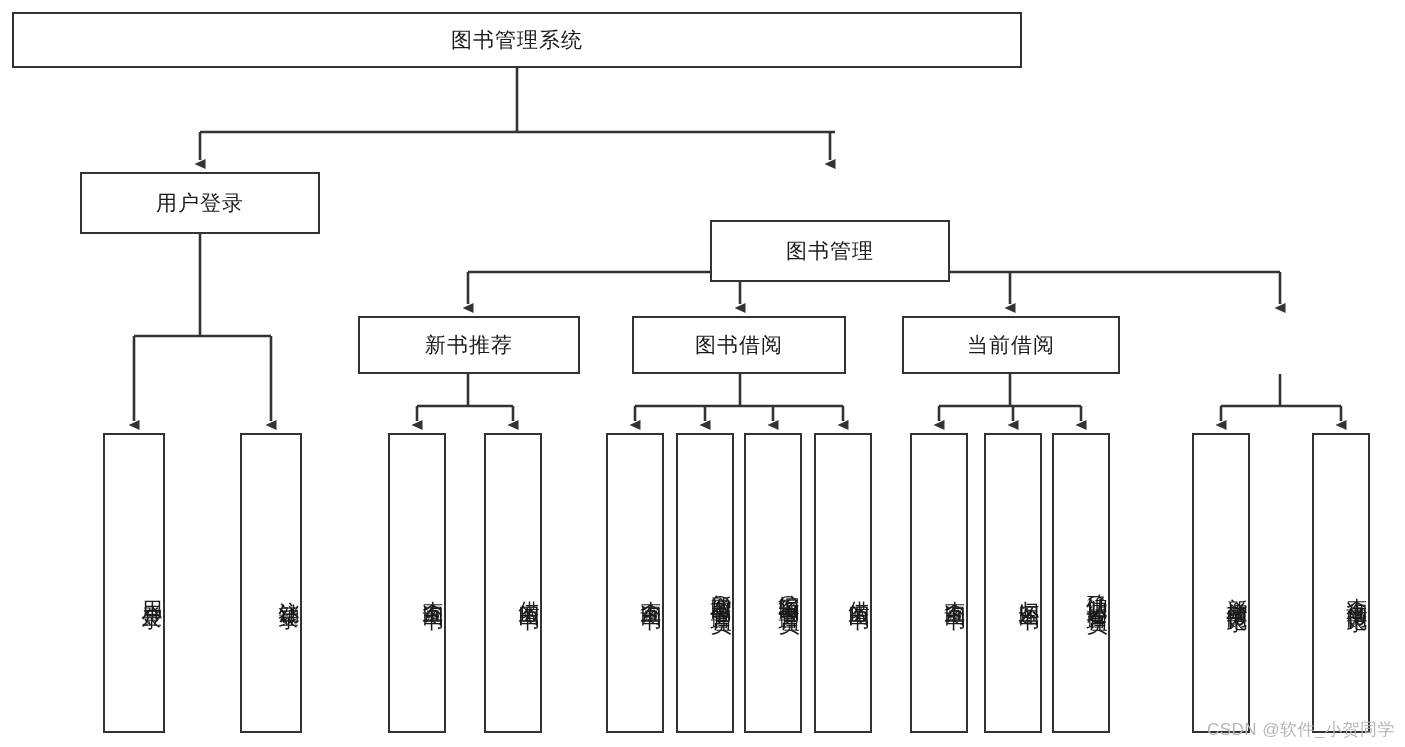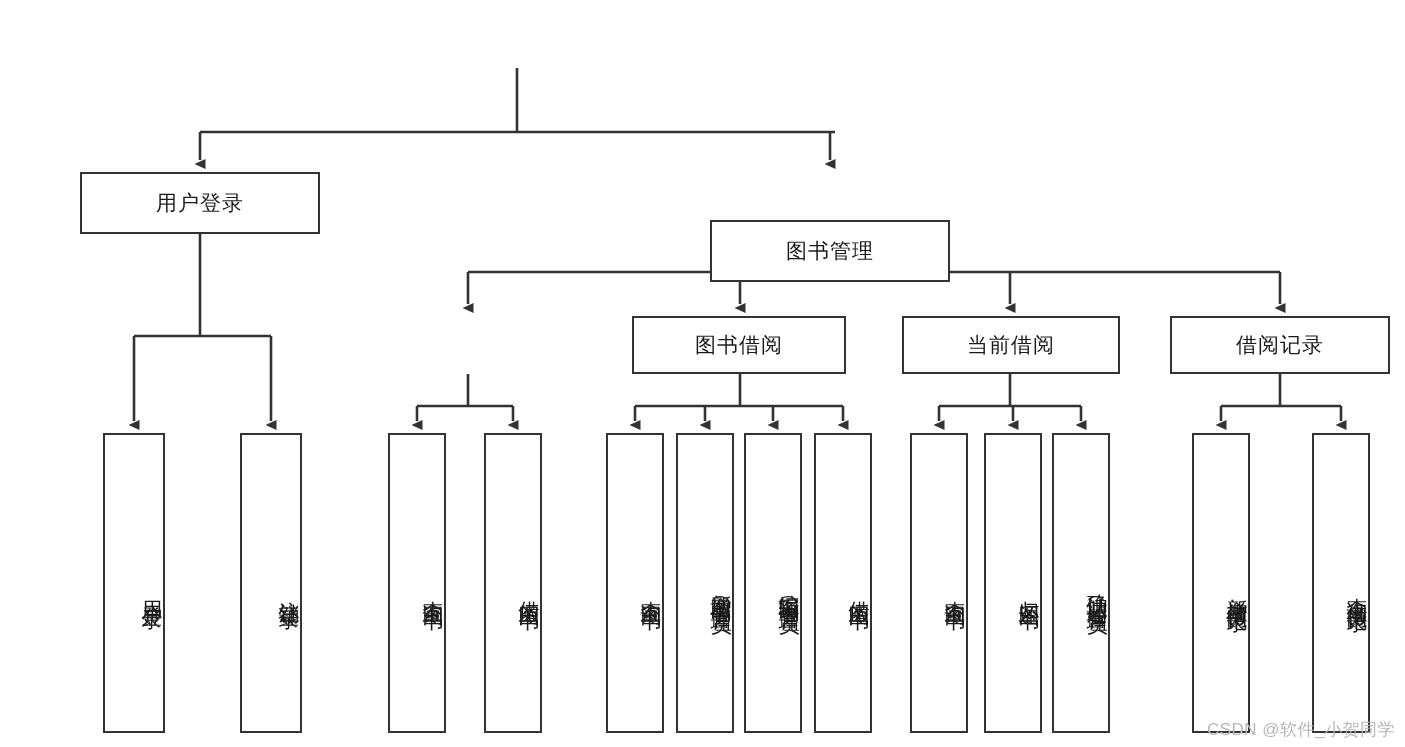--- a/index.html
+++ b/index.html
@@ -112,36 +112,39 @@
       <path d="M1013,406 L1013,421" marker-end="url(#arrow)"></path>
       <path d="M1081,406 L1081,421" marker-end="url(#arrow)"></path>
 
       <path d="M1280,374 L1280,406"></path>
       <path d="M1221,406 L1341,406"></path>
       <path d="M1221,406 L1221,421" marker-end="url(#arrow)"></path>
       <path d="M1341,406 L1341,421" marker-end="url(#arrow)"></path>
     </g>
   </svg>
 
+  <div class="node horiz" id="n-root" style="left: 12px; top: 12px; width: 1010px; height: 56px;">
+    <span class="txt">图书管理系统</span>
+  </div>
 
   <div class="node horiz" id="n-l1-0" style="left: 80px; top: 172px; width: 240px; height: 62px;">
     <span class="txt">用户登录</span>
   </div>
   <div class="node horiz" id="n-l1-1" style="left: 710px; top: 172px; width: 240px; height: 62px; margin-top: 48px;">
     <span class="txt">图书管理</span>
   </div>
 
+  <div class="node horiz" id="n-l2-0" style="left: 358px; top: 316px; width: 222px; height: 58px;">
+    <span class="txt">新书推荐</span>
+  </div>
   <div class="node horiz" id="n-l2-1" style="left: 632px; top: 316px; width: 214px; height: 58px;">
     <span class="txt">图书借阅</span>
   </div>
   <div class="node horiz" id="n-l2-2" style="left: 902px; top: 316px; width: 218px; height: 58px;">
     <span class="txt">当前借阅</span>
-  </div>
-  <div class="node horiz" id="n-l2-3" style="left: 1170px; top: 316px; width: 220px; height: 58px;">
-    <span class="txt">借阅记录</span>
   </div>
 
   <div class="node vert" id="n-lf-0" style="left: 103px; top: 433px; width: 62px; height: 300px;">
     <span class="txt">用户登录</span>
   </div>
   <div class="node vert" id="n-lf-1" style="left: 240px; top: 433px; width: 62px; height: 300px;">
     <span class="txt">注销登录</span>
   </div>
   <div class="node vert" id="n-lf-2" style="left: 388px; top: 433px; width: 58px; height: 300px;">
     <span class="txt">查询图书</span>

